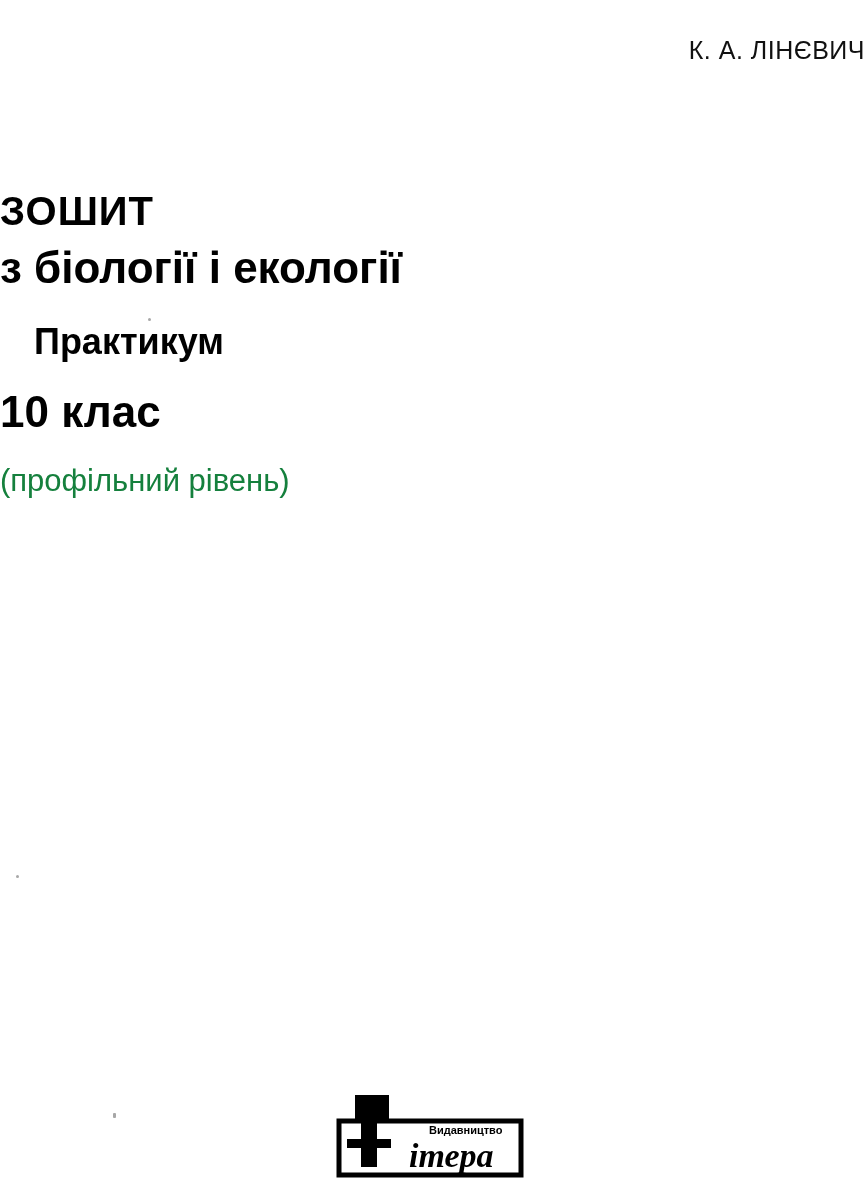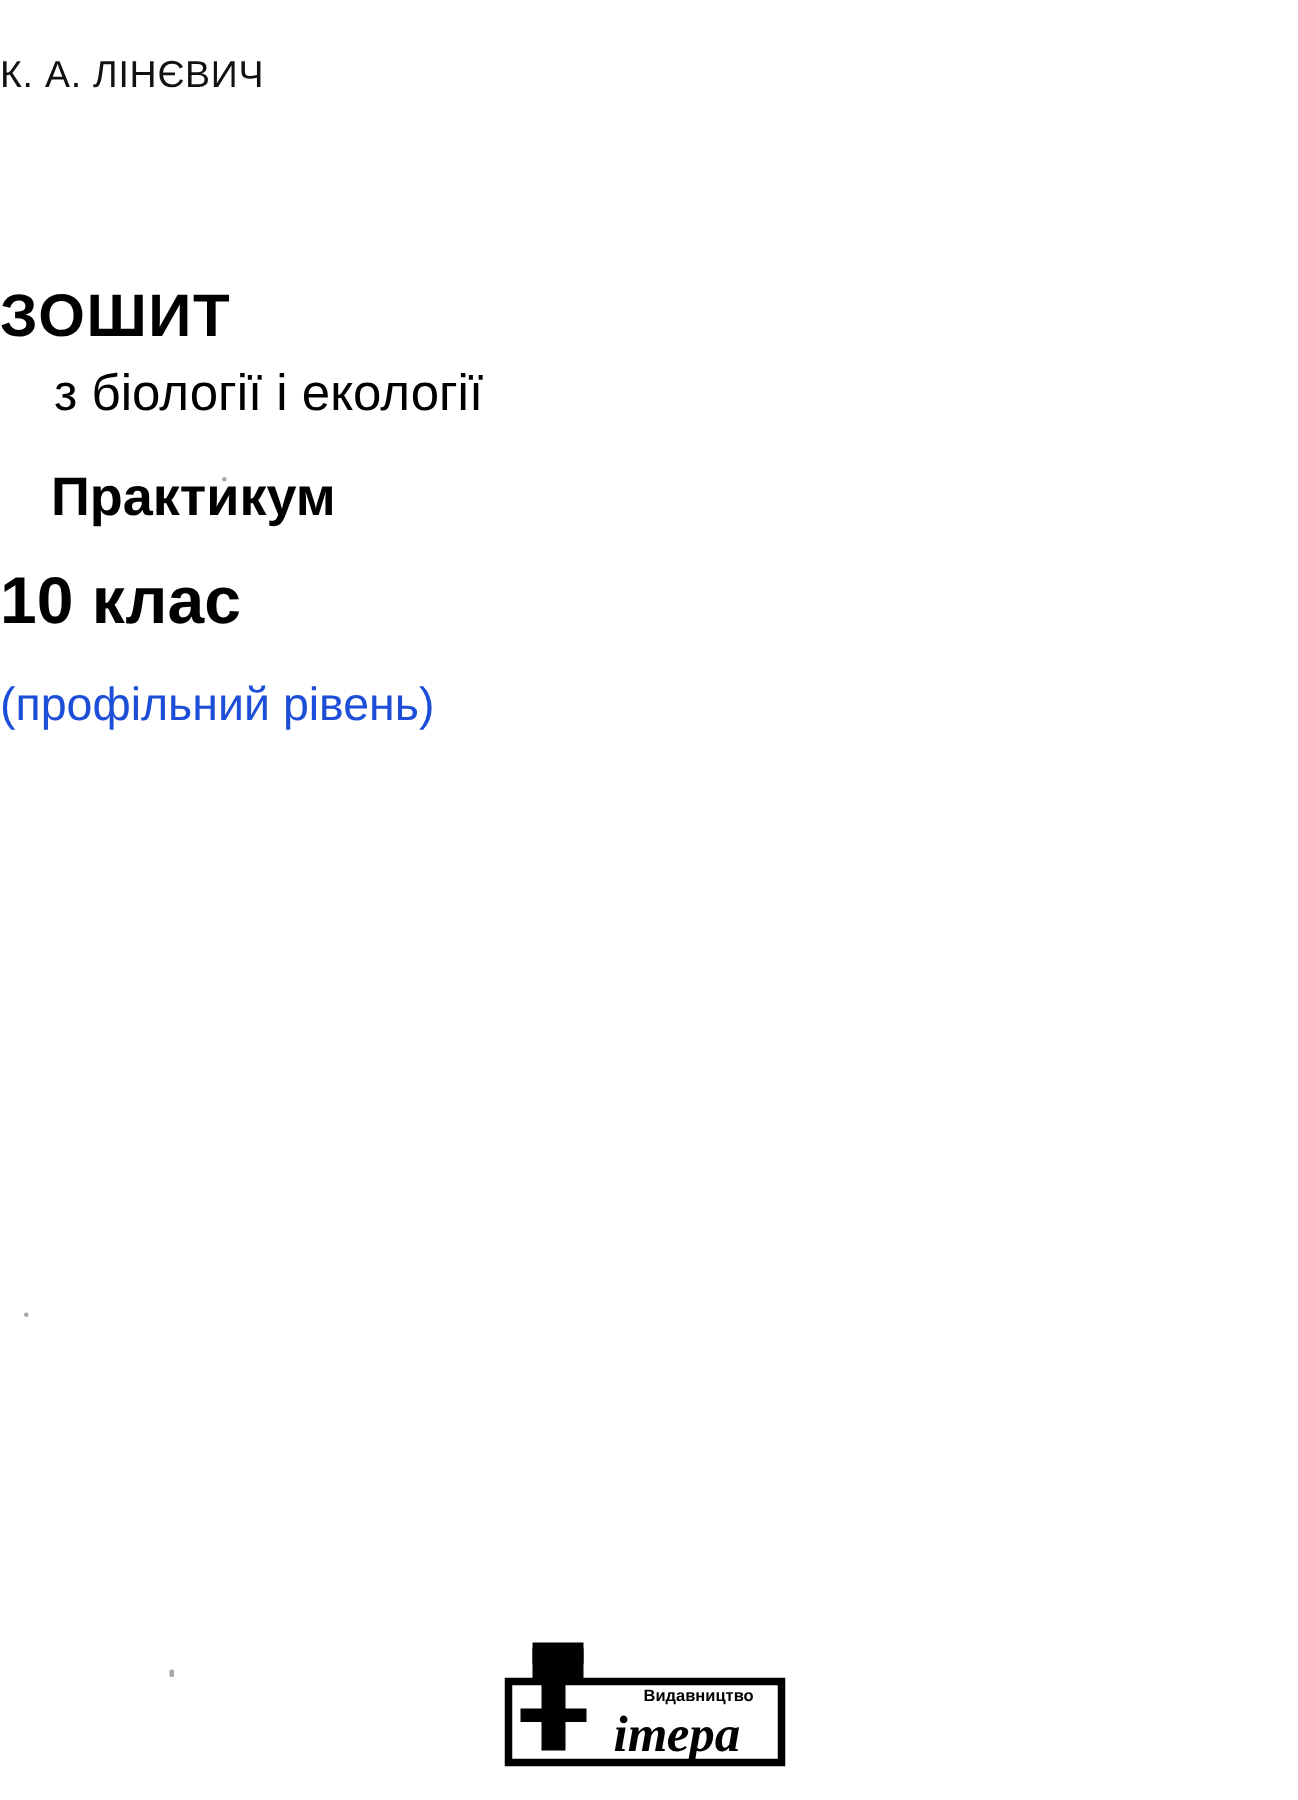--- a/index.html
+++ b/index.html
@@ -19,21 +19,21 @@
     background: #ffffff;
     overflow: hidden;
   }
 
   
   .author {
     position: absolute;
     top: 36px;
     left: 0;
     width: 100%;
-    text-align: left;
+    text-align: right;
     font-size: 25px;
     font-weight: 400;
     letter-spacing: 0.5px;
     color: #111111;
   }
 
   
   .title-block {
     position: absolute;
     top: 190px;
@@ -41,26 +41,25 @@
     width: 100%;
   }
   .title-main {
     font-size: 40px;
     font-weight: 700;
     letter-spacing: 1px;
     line-height: 1.05;
     color: #000000;
   }
   .title-sub {
-    font-size: 34px;
-    font-weight: 400;
+    font-size: 44px;
+    font-weight: 700;
     margin-top: 12px;
     line-height: 1.1;
     color: #000000;
-    padding-left: 36px;
   }
   .title-kind {
     font-size: 36px;
     font-weight: 700;
     margin-top: 30px;
     line-height: 1.1;
     color: #000000;
     padding-left: 34px;
   }
   .title-grade {
@@ -68,21 +67,21 @@
     font-weight: 700;
     margin-top: 26px;
     line-height: 1.1;
     color: #000000;
   }
   .title-level {
     font-size: 31px;
     font-weight: 400;
     margin-top: 28px;
     line-height: 1.1;
-    color: #1d4ed8;
+    color: #15803d;
   }
 
   
   .publisher {
     position: absolute;
     bottom: 18px;
     left: 0;
     width: 100%;
     display: flex;
     justify-content: center;

